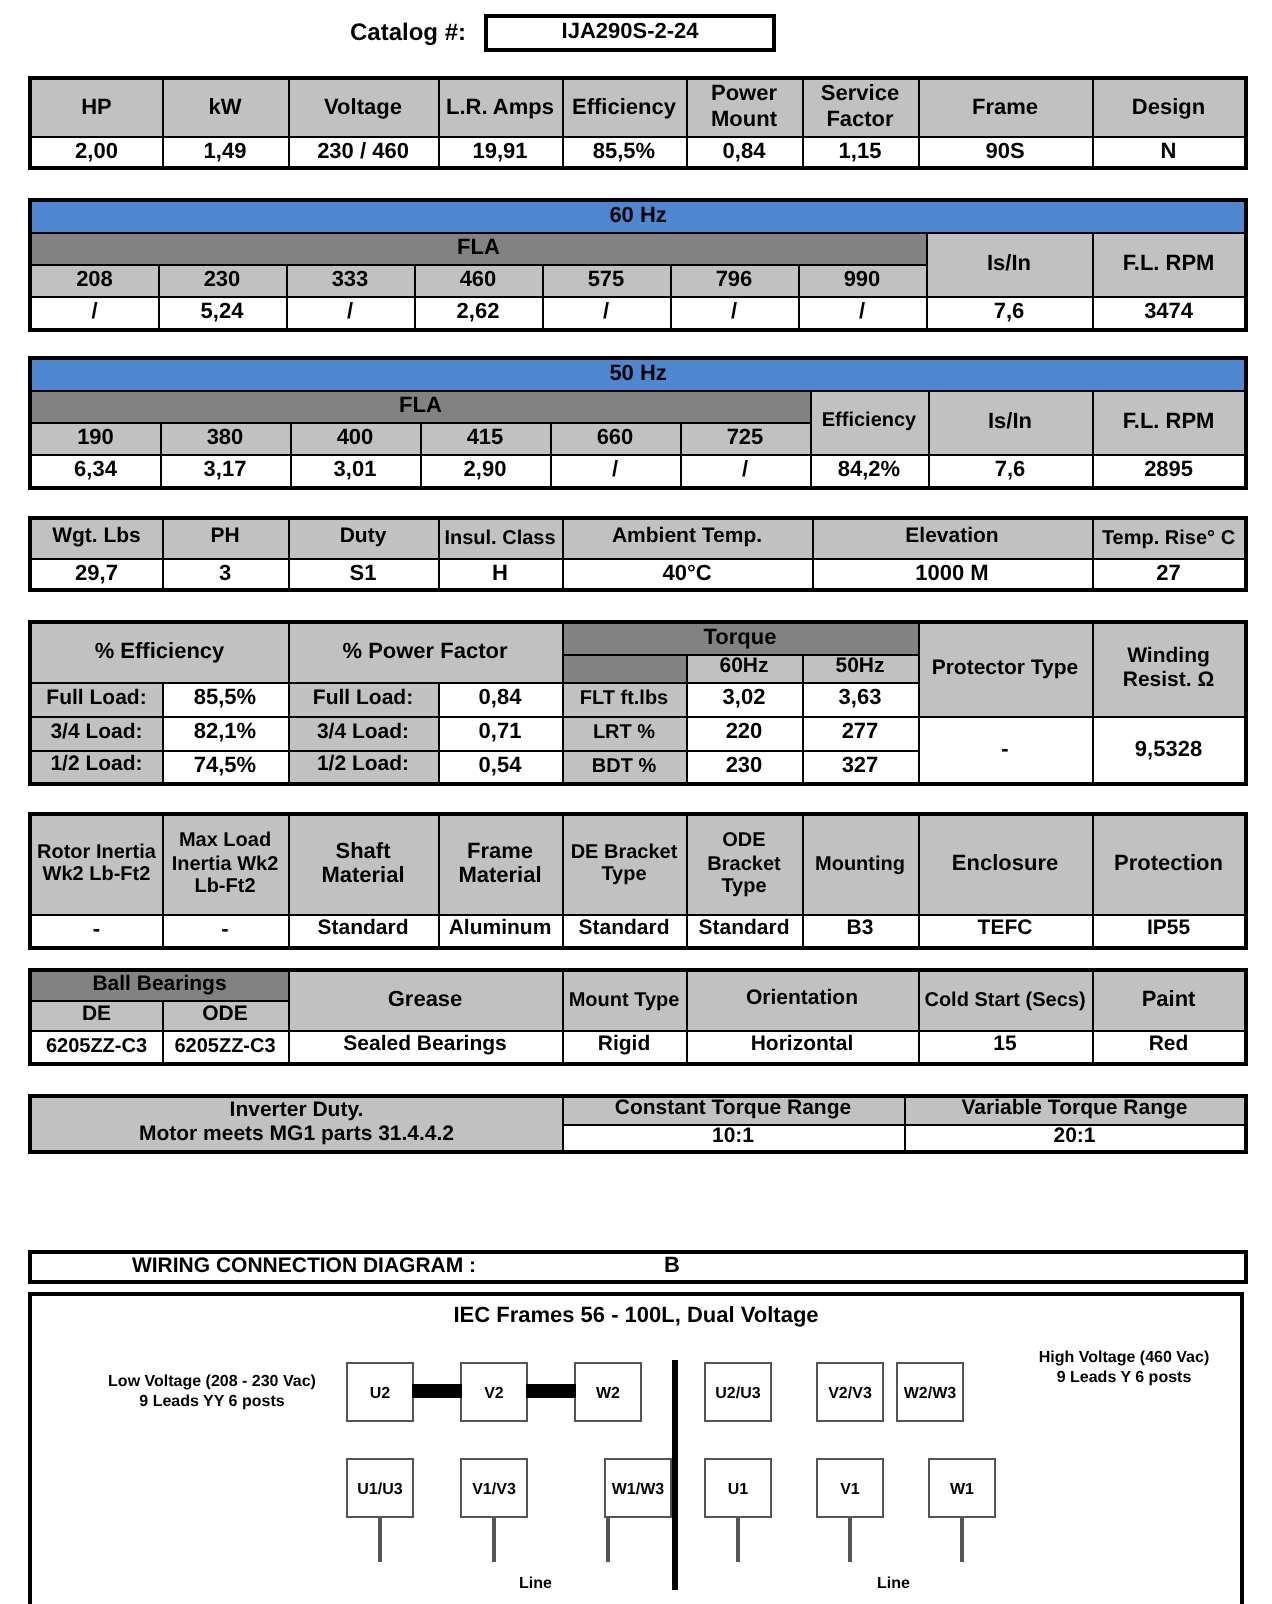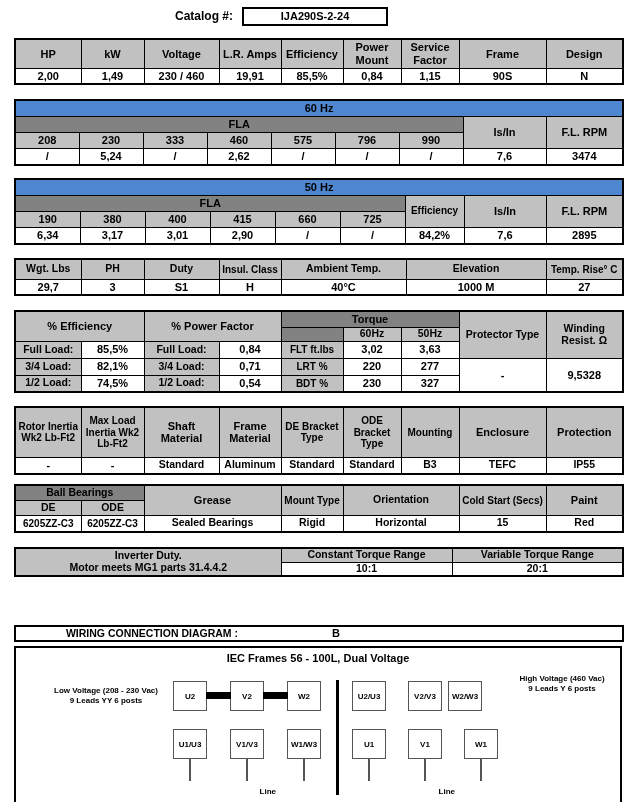--- a/index.html
+++ b/index.html
@@ -392,21 +392,21 @@
     <div class="jumper" style="left:247px; top:44px; width:25px"></div>
 
     <div class="divider" style="left:320px; top:32px; height:115px"></div>
 
     <div class="tbox" style="left:336px; top:33px">U2/U3</div>
     <div class="tbox" style="left:392px; top:33px">V2/V3</div>
     <div class="tbox" style="left:432px; top:33px">W2/W3</div>
 
     <div class="tbox" style="left:157px; top:81px">U1/U3</div>
     <div class="tbox" style="left:214px; top:81px">V1/V3</div>
-    <div class="tbox" style="left:271px; top:81px">W1/W3</div>
+    <div class="tbox" style="left:286px; top:81px">W1/W3</div>
 
     <div class="tbox" style="left:336px; top:81px">U1</div>
     <div class="tbox" style="left:392px; top:81px">V1</div>
     <div class="tbox" style="left:448px; top:81px">W1</div>
 
     <div class="stem" style="left:173px; top:111px; height:22px"></div>
     <div class="stem" style="left:230px; top:111px; height:22px"></div>
     <div class="stem" style="left:287px; top:111px; height:22px"></div>
     <div class="stem" style="left:352px; top:111px; height:22px"></div>
     <div class="stem" style="left:408px; top:111px; height:22px"></div>

